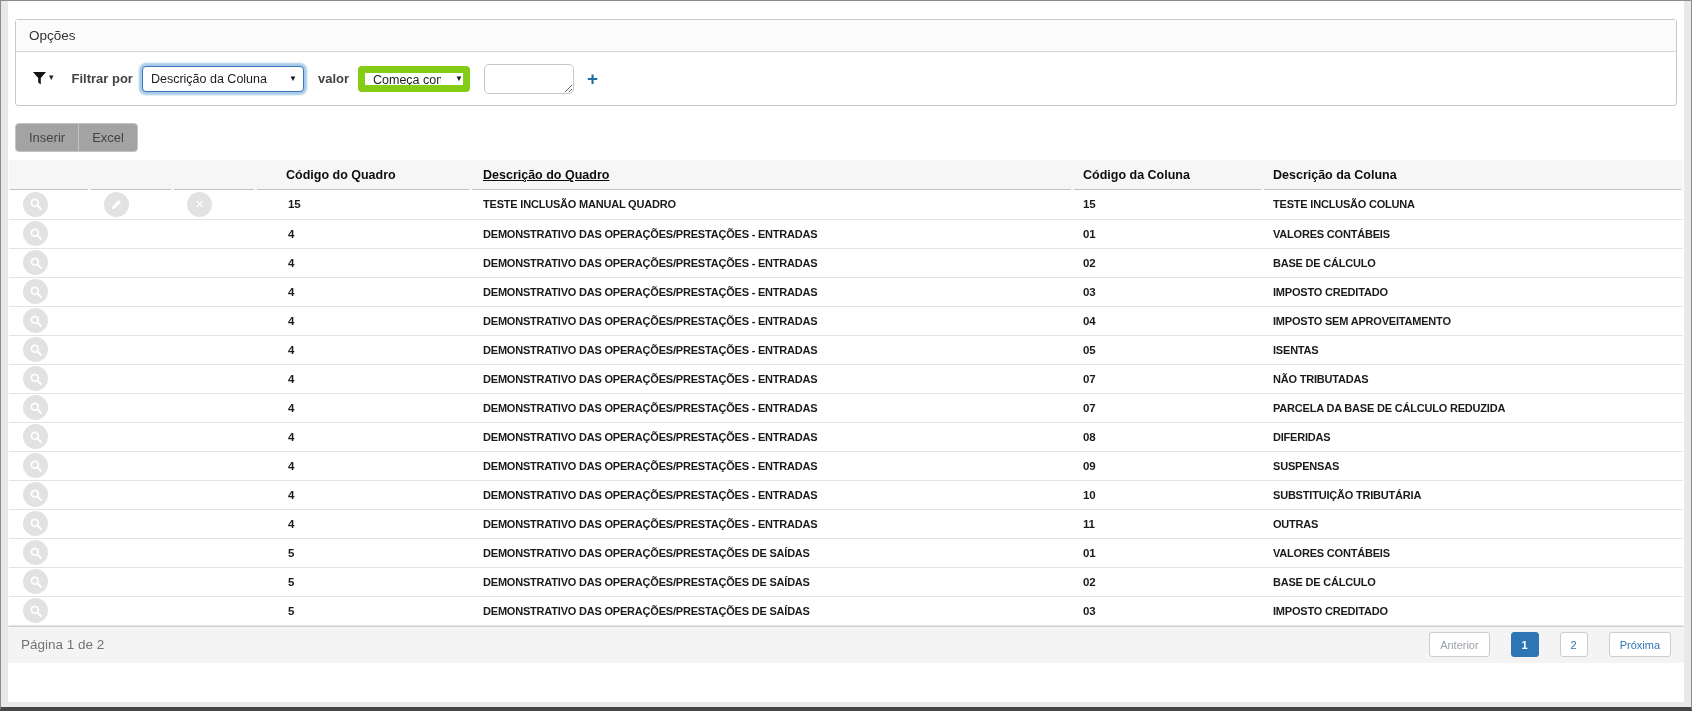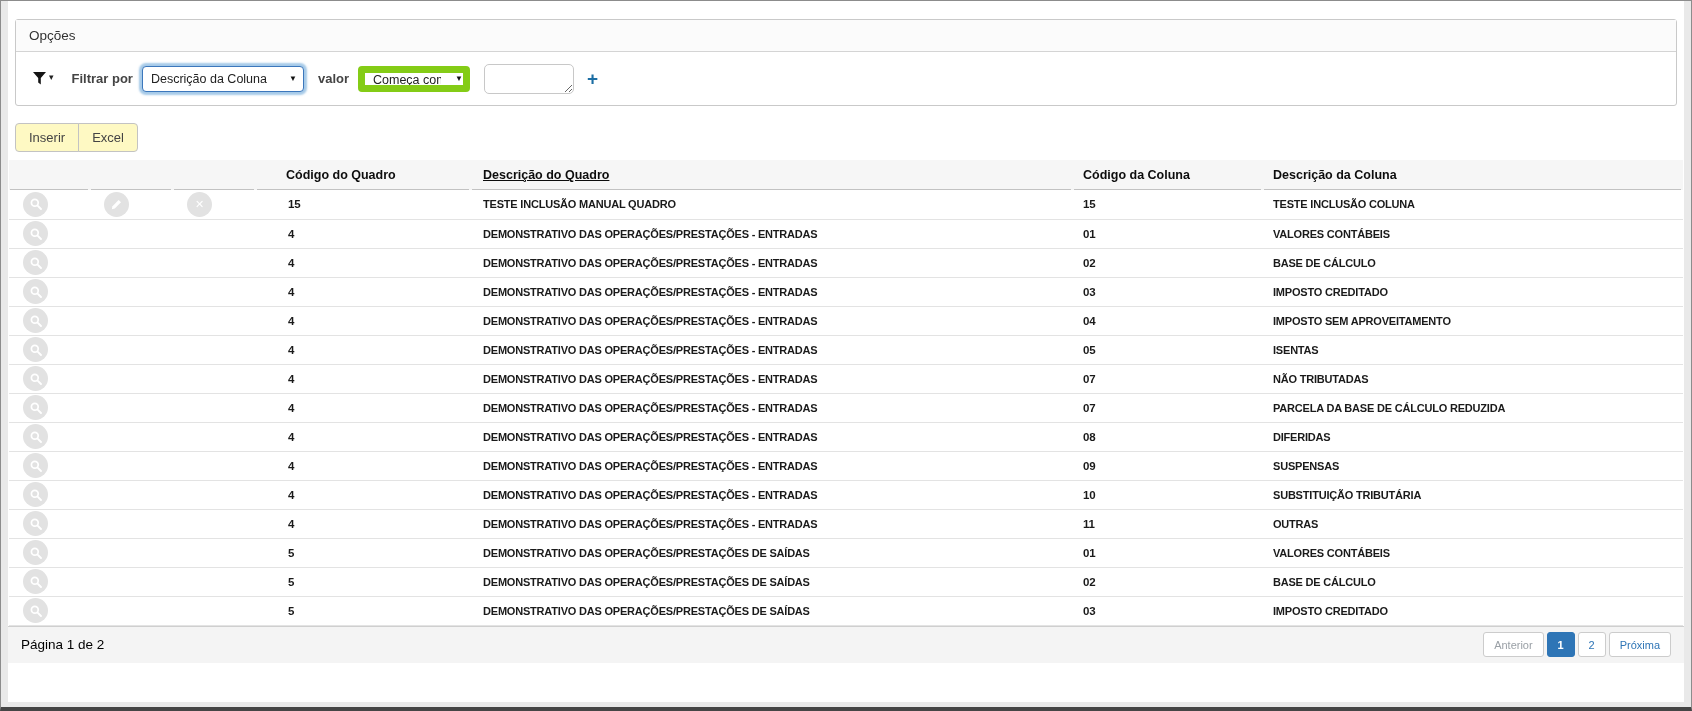--- a/index.html
+++ b/index.html
@@ -108,21 +108,21 @@
     line-height: 1;
     cursor: pointer;
     font-family: inherit;
   }
 
   
   .toolbar { margin: 17px 0 0 7px; display: inline-flex; }
   .toolbar button {
     font-family: inherit;
     font-size: 13px; color: #444;
-    background: #fef9c3;
+    background: #a3a3a3;
     border: 1px solid #c3c3c3;
     padding: 6px 13px;
     height: 29px;
     cursor: pointer;
   }
   .toolbar button:first-child { border-radius: 4px 0 0 4px; }
   .toolbar button:last-child { border-radius: 0 4px 4px 0; margin-left: -1px; }
 
   
   .grid-wrap { margin: 8px 1px 0 1px; }
@@ -179,22 +179,22 @@
   .icon-circle.hidden { visibility: hidden; }
 
   
   .footer {
     height: 37px;
     background: #f4f4f4;
     border-top: 1px solid #cfcfcf;
     display: flex; align-items: center; justify-content: space-between;
     padding: 0 13px;
   }
-  .page-status { font-size: 13.5px; color: #000000; }
-  .pager { display: flex; gap: 3px; }
+  .page-status { font-size: 13.5px; color: #737373; }
+  .pager { display: flex; gap: 21px; }
   .pager button {
     font-family: inherit;
     font-size: 11px;
     height: 25px;
     min-width: 28px;
     padding: 0 10px;
     background: #fff;
     border: 1px solid #ccc;
     border-radius: 3px;
     color: #2e75b6;

